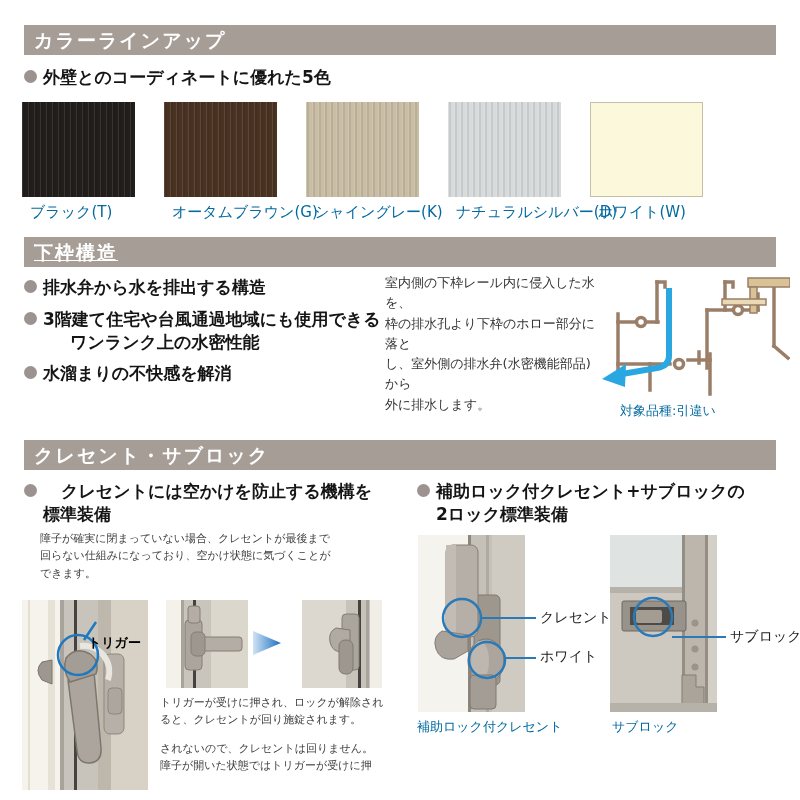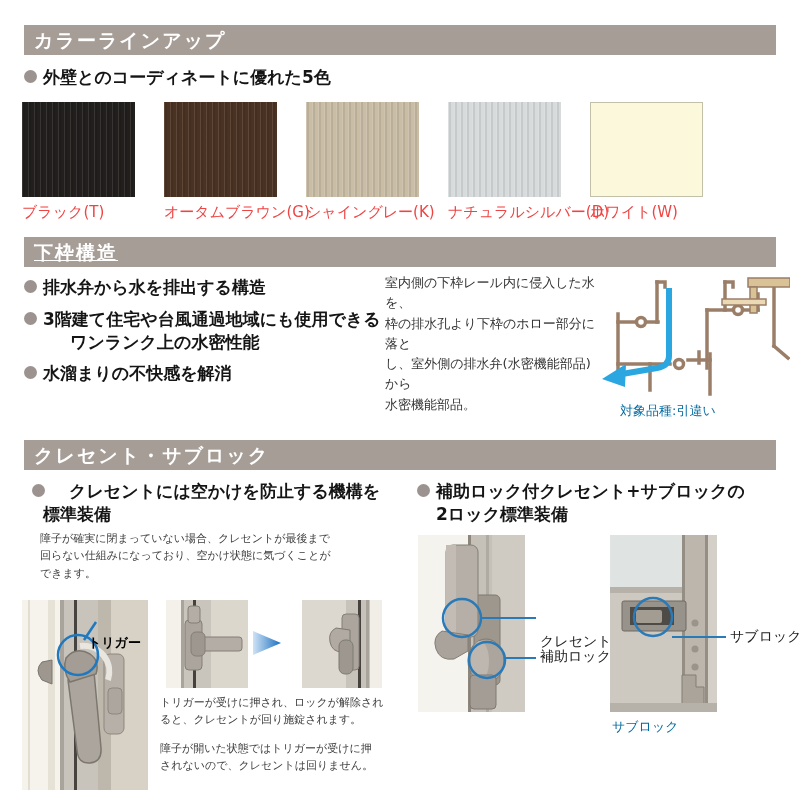--- a/index.html
+++ b/index.html
@@ -9,21 +9,21 @@
        font-weight:bold;font-size:19px;line-height:30px;padding-left:10px;box-sizing:border-box;
        letter-spacing:2px;}
   .bullet-line{position:absolute;display:flex;gap:6px;font-weight:bold;font-size:17px;color:#151515;}
   .bullet-line .dot{width:13px;height:13px;border-radius:50%;background:#9c9390;flex:none;margin-top:4px;}
   .sub-line{position:absolute;font-weight:bold;font-size:17px;color:#151515;}
   .swatch{position:absolute;width:113px;}
   .chip{width:113px;height:95px;position:relative;}
   .chip.tex::after{content:"";position:absolute;inset:0;
       background:repeating-linear-gradient(90deg,rgba(255,255,255,.10) 0 1px,rgba(0,0,0,.08) 1px 3px,rgba(255,255,255,0) 3px 6px);}
   .chip.bordered{box-sizing:border-box;border:1px solid #c2c0a8;}
-  .swatch .lbl{font-size:15px;color:#ef4444;margin-top:6px;white-space:nowrap;}
+  .swatch .lbl{font-size:15px;color:#0369a1;margin-top:6px;white-space:nowrap;margin-left:8px;}
   .desc{position:absolute;font-size:13px;color:#333;line-height:1.56;}
   .para{position:absolute;font-size:11px;color:#404040;line-height:1.58;}
   .cap{position:absolute;font-size:13px;color:#0369a1;white-space:nowrap;}
   .callout{position:absolute;font-size:14px;color:#222;white-space:nowrap;}
   .cline{position:absolute;height:2px;background:#2b7ab8;}
   .photo{position:absolute;}
   .trigger-lbl{position:absolute;font-size:13px;font-weight:bold;color:#000;white-space:nowrap;margin-top:28px;}
   .arrow-right{position:absolute;}
 </style>
 </head>
@@ -76,21 +76,21 @@
   <div class="sub-line" style="left:43px;top:331px;margin-left:27px;">ワンランク上の水密性能</div>
   <div class="bullet-line" style="left:24px;top:362px;">
     <span class="dot"></span>
     <span>水溜まりの不快感を解消</span>
   </div>
 
   <div class="desc" style="left:385px;top:273px;width:218px;">
     <div>室内側の下枠レール内に侵入した水を、</div>
     <div>枠の排水孔より下枠のホロー部分に落と</div>
     <div>し、室外側の排水弁(水密機能部品)から</div>
-    <div>水密機能部品。</div>
+    <div>外に排水します。</div>
   </div>
 
   <svg class="photo" style="left:600px;top:268px;" width="190" height="130" viewBox="0 0 190 130">
     <g stroke="#9b7e67" stroke-width="3.5" fill="none" stroke-linecap="square">
 
       <path d="M18,46 V106"></path>
       <path d="M18,54 H58"></path>
       <path d="M57,14 V54"></path>
       <path d="M57,14 h8 v5"></path>
       <circle cx="41" cy="54" r="4.5" fill="#fff"></circle>
@@ -121,21 +121,21 @@
 
     <path d="M69,20 V88 Q69,98 57,100 L22,106" fill="none" stroke="#2aa7e0" stroke-width="6"></path>
     <polygon points="26,96 2,111 25,119" fill="#2aa7e0"></polygon>
   </svg>
   <div class="cap" style="left:620px;top:402px;">対象品種:引違い</div>
 
   <div class="bar" style="top:440px;">
     <span>クレセント・サブロック</span>
   </div>
 
-  <div class="bullet-line" style="left:32px;top:480px;gap:24px;">
+  <div class="bullet-line" style="left:24px;top:480px;gap:24px;">
     <span class="dot"></span>
     <span>クレセントには空かけを防止する機構を</span>
   </div>
   <div class="sub-line" style="left:43px;top:503px;">標準装備</div>
 
   <div class="para" style="left:40px;top:530px;width:360px;">
     <div>障子が確実に閉まっていない場合、クレセントが最後まで</div>
     <div>回らない仕組みになっており、空かけ状態に気づくことが</div>
     <div>できます。</div>
   </div>
@@ -196,22 +196,22 @@
     <rect x="40" y="14" width="17" height="56" rx="4" fill="#aba59d" stroke="#847f76"></rect>
     <path d="M34,28 q-8,4 -6,14 q2,10 12,10 l8,-4 v-18 z" fill="#b0aaa2" stroke="#7f7a71"></path>
     <rect x="37" y="40" width="14" height="34" rx="6" fill="#9d978f" stroke="#7f7a71"></rect>
   </svg>
 
   <div class="para" style="left:160px;top:694px;">
     <div>トリガーが受けに押され、ロックが解除され</div>
     <div>ると、クレセントが回り施錠されます。</div>
   </div>
   <div class="para" style="left:160px;top:740px;">
+    <div>されないので、クレセントは回りません。</div>
     <div>障子が開いた状態ではトリガーが受けに押</div>
-    <div>されないので、クレセントは回りません。</div>
   </div>
 
   <div class="bullet-line" style="left:417px;top:480px;">
     <span class="dot"></span>
     <span>補助ロック付クレセント+サブロックの</span>
   </div>
   <div class="sub-line" style="left:436px;top:503px;">2ロック標準装備</div>
 
   <svg class="photo" style="left:418px;top:535px;" width="107" height="177" viewBox="0 0 107 177">
     <rect width="107" height="177" fill="#f5f3ee"></rect>
@@ -227,23 +227,24 @@
     <path d="M24,96 q-10,6 -6,18 q4,12 18,10 l14,-8 v-16z" fill="#a9a39b" stroke="#837e75"></path>
 
     <ellipse cx="68" cy="126" rx="18" ry="22" fill="#aba59d" stroke="#7e7970"></ellipse>
     <ellipse cx="62" cy="126" rx="9" ry="20" fill="#bdb7af"></ellipse>
     <rect x="52" y="140" width="26" height="34" rx="4" fill="#a39d95" stroke="#7e7970"></rect>
 
     <circle cx="44" cy="83" r="19" fill="none" stroke="#2b7ab8" stroke-width="2.5"></circle>
     <circle cx="69" cy="125" r="18" fill="none" stroke="#2b7ab8" stroke-width="2.5"></circle>
   </svg>
   <div class="cline" style="left:481px;top:617px;width:55px;"></div>
-  <div class="callout" style="left:540px;top:609px;margin-top:24px;">クレセント</div>
+  <div class="callout" style="left:540px;top:609px;">クレセント</div>
   <div class="cline" style="left:505px;top:657px;width:31px;"></div>
-  <div class="callout" style="left:540px;top:648px;">補助ロック</div>
+  <div class="callout" style="left:540px;top:648px;">ホワイト</div>
+  <div class="cap" style="left:417px;top:718px;">補助ロック付クレセント</div>
 
   <svg class="photo" style="left:610px;top:535px;" width="107" height="177" viewBox="0 0 107 177">
     <rect width="107" height="177" fill="#cdc8c0"></rect>
     <rect width="72" height="52" fill="#dfe4e2"></rect>
     <rect y="52" width="107" height="6" fill="#b7b2a9"></rect>
     <rect x="72" width="26" height="177" fill="#bcb6ad"></rect>
     <rect x="72" width="3" height="177" fill="#948e84"></rect>
     <rect x="95" width="3" height="177" fill="#948e84"></rect>
     <rect x="98" width="9" height="177" fill="#d4cfc7"></rect>
     <circle cx="85" cy="88" r="3.5" fill="#9a948b"></circle>

